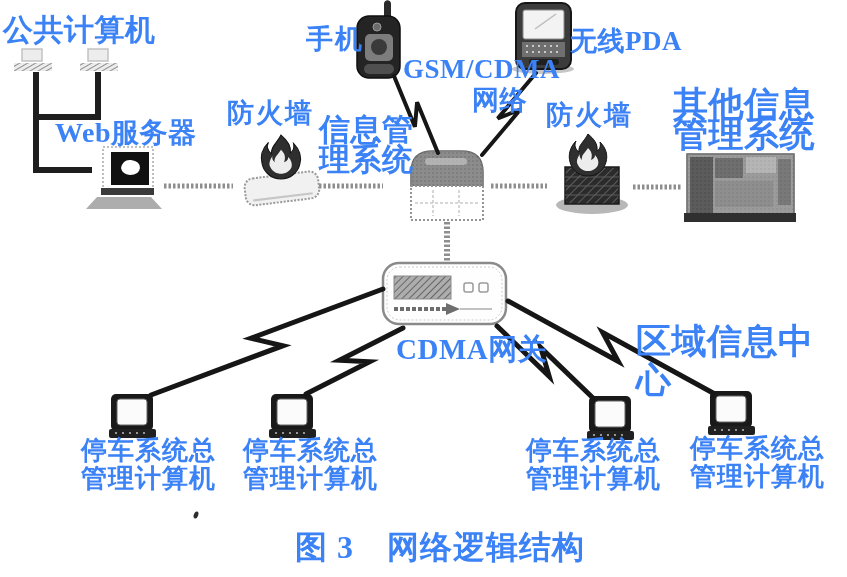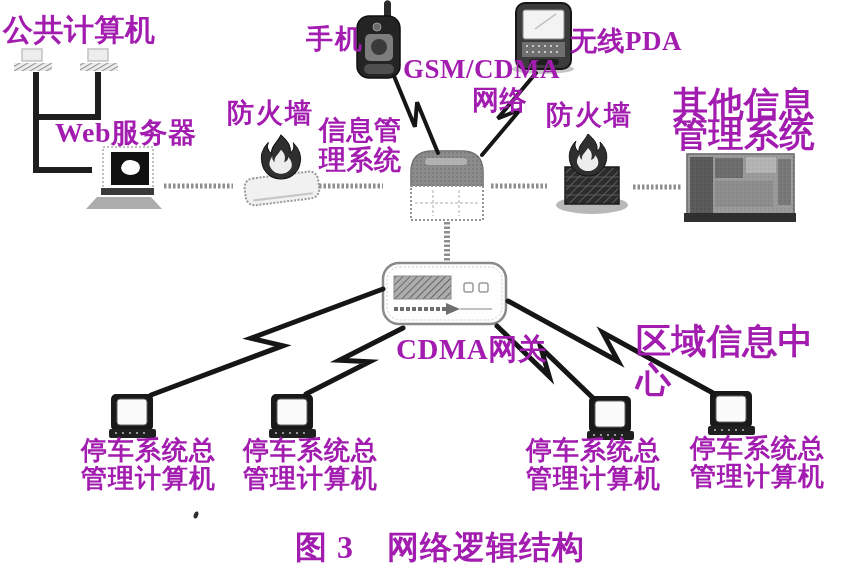--- a/index.html
+++ b/index.html
@@ -2,21 +2,21 @@
 <html><head>
 <meta charset="utf-8">
 <style>
   html,body{margin:0;padding:0;background:#ffffff;}
   #canvas{
     position:relative;width:847px;height:577px;background:#ffffff;overflow:hidden;
     font-family:"Liberation Serif","DejaVu Serif",serif;color:#161616;
   }
   #links-icons{position:absolute;left:0;top:0;}
   .lbl{
-    position:absolute;white-space:pre-line;font-weight:600;color:#a21caf;
+    position:absolute;white-space:pre-line;font-weight:600;color:#3b82f6;
     line-height:1.12;letter-spacing:0.5px;
   }
   .caption{font-weight:700;}
 </style>
 </head>
 <body>
 
 <div id="canvas">
 
   <svg id="links-icons" width="847" height="577" viewBox="0 0 847 577">
@@ -185,21 +185,21 @@
 
     <ellipse cx="196" cy="515" rx="2.2" ry="3.6" fill="#2e2e2e" transform="rotate(20 196 515)"></ellipse>
   </svg>
 
   <div class="lbl" style="left:3px;top:13px;font-size:30px;">公共计算机</div>
 
   <div class="lbl" style="left:55px;top:117px;font-size:28px;">Web服务器</div>
 
   <div class="lbl" style="left:227px;top:98px;font-size:27px;letter-spacing:2px;">防火墙</div>
 
-  <div class="lbl" style="left:319px;top:115px;font-size:27px;line-height:30px;">信息管
+  <div class="lbl" style="left:319px;top:115px;font-size:31px;line-height:30px;">信息管
 理系统</div>
 
   <div class="lbl" style="left:306px;top:24px;font-size:27px;letter-spacing:2px;">手机</div>
 
   <div class="lbl" style="left:403px;top:54px;font-size:27px;line-height:31px;text-align:right;width:124px;">GSM/CDMA
 网络</div>
 
   <div class="lbl" style="left:570px;top:26px;font-size:27px;">无线PDA</div>
 
   <div class="lbl" style="left:546px;top:100px;font-size:27px;letter-spacing:2px;">防火墙</div>

